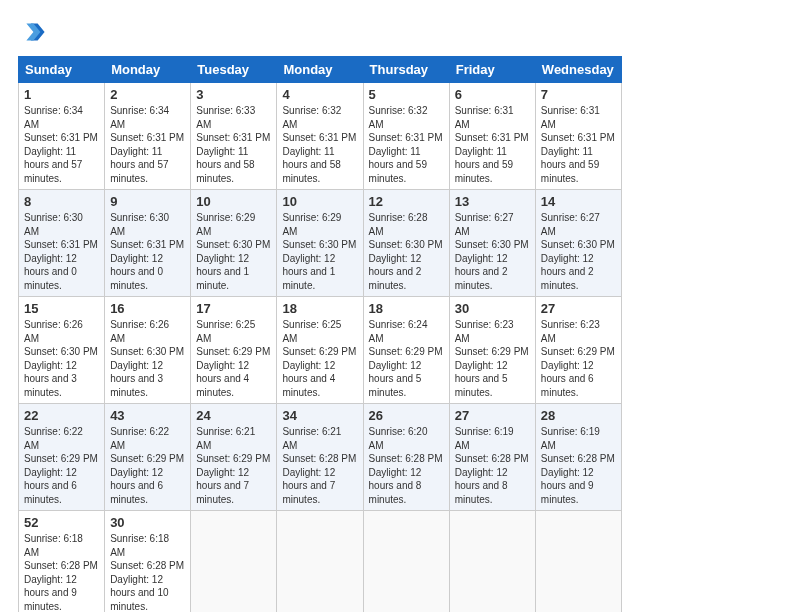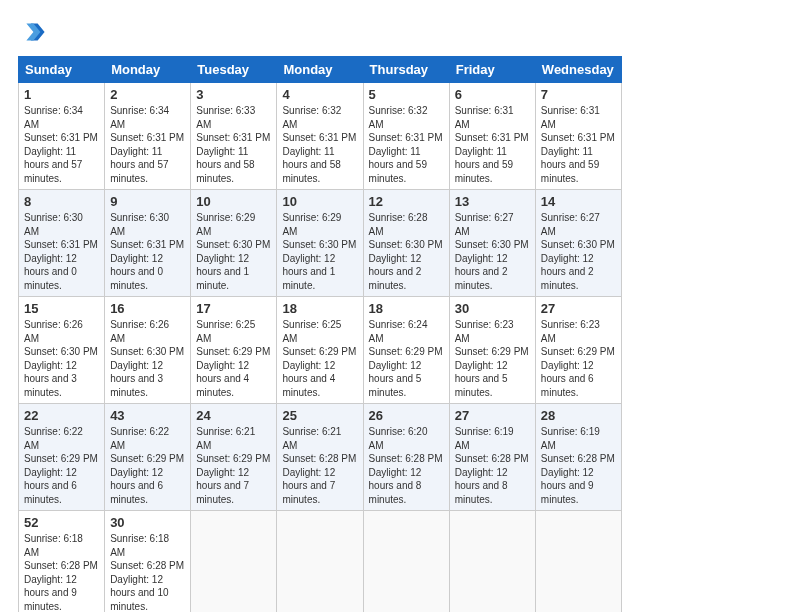--- a/index.html
+++ b/index.html
@@ -228,21 +228,21 @@
           </td>
           <td>
             <span class="day-num">43</span>
             <div class="day-info">Sunrise: 6:22 AM<br>Sunset: 6:29 PM<br>Daylight: 12 hours and 6 minutes.</div>
           </td>
           <td>
             <span class="day-num">24</span>
             <div class="day-info">Sunrise: 6:21 AM<br>Sunset: 6:29 PM<br>Daylight: 12 hours and 7 minutes.</div>
           </td>
           <td>
-            <span class="day-num">25</span>
+            <span class="day-num">34</span>
             <div class="day-info">Sunrise: 6:21 AM<br>Sunset: 6:28 PM<br>Daylight: 12 hours and 7 minutes.</div>
           </td>
           <td>
             <span class="day-num">26</span>
             <div class="day-info">Sunrise: 6:20 AM<br>Sunset: 6:28 PM<br>Daylight: 12 hours and 8 minutes.</div>
           </td>
           <td>
             <span class="day-num">27</span>
             <div class="day-info">Sunrise: 6:19 AM<br>Sunset: 6:28 PM<br>Daylight: 12 hours and 8 minutes.</div>
           </td>

